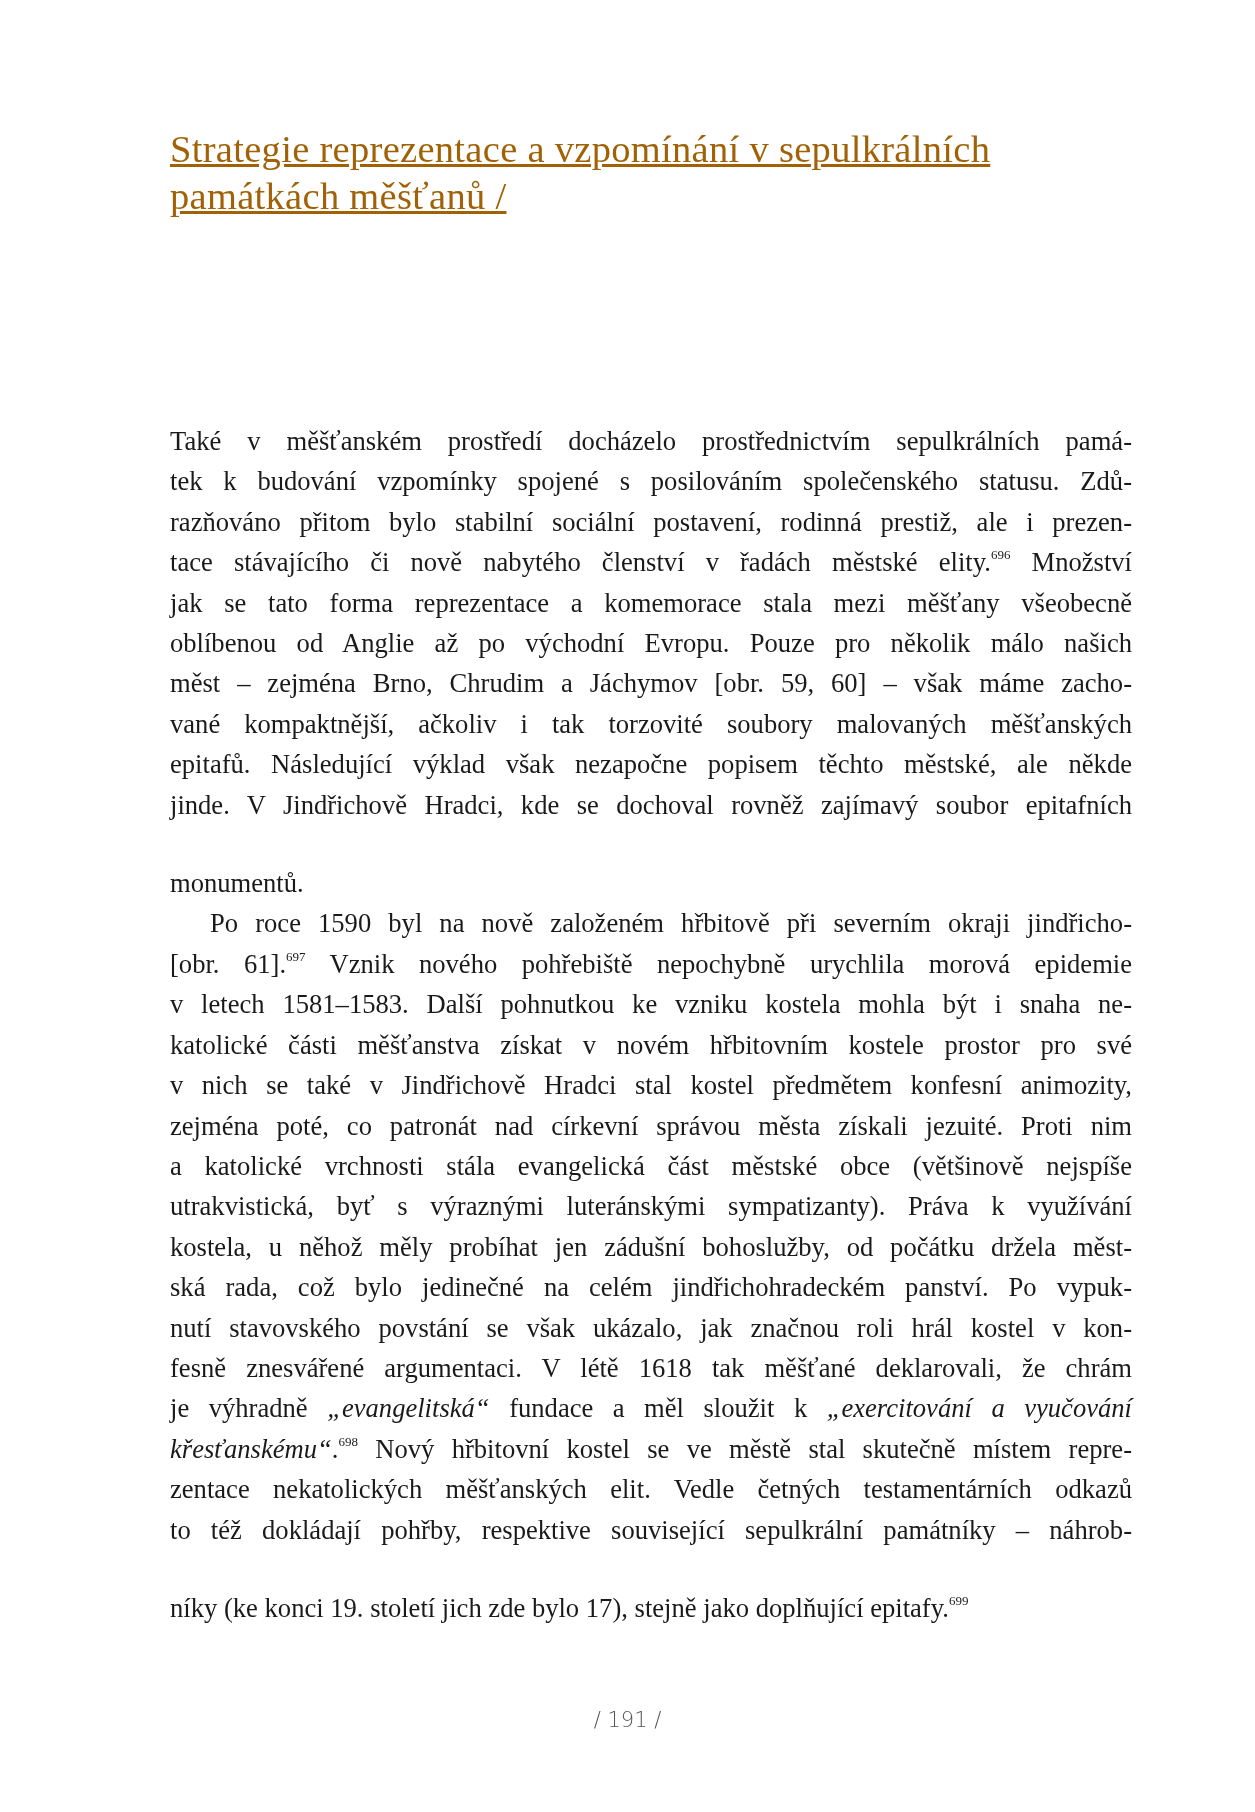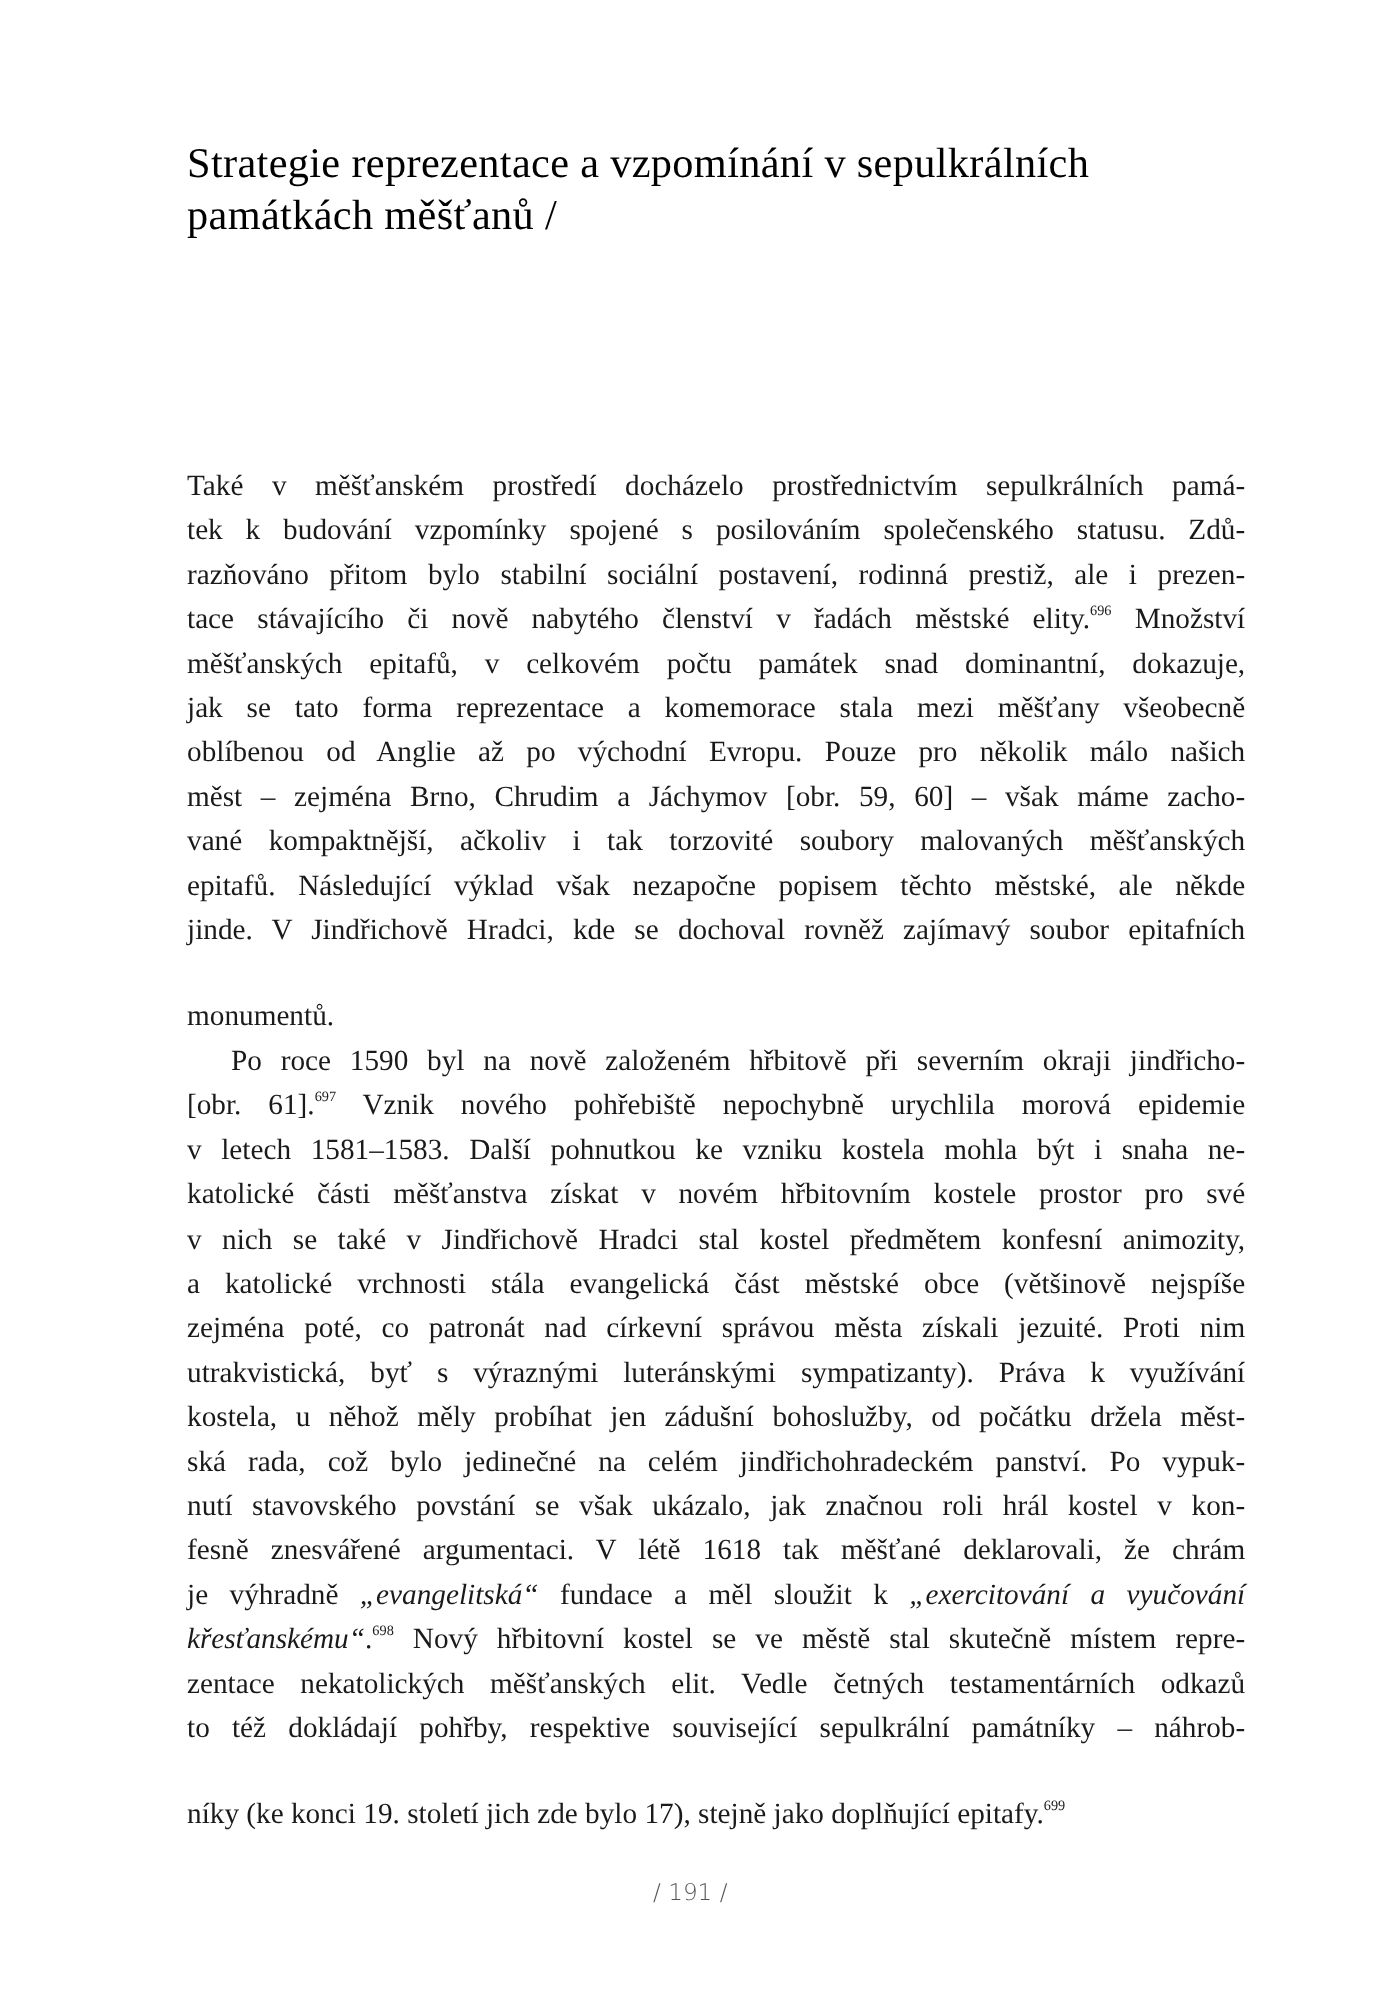--- a/index.html
+++ b/index.html
@@ -1,20 +1,20 @@
 <!DOCTYPE html>
 <html><head>
 <meta charset="utf-8">
 <style>
   html, body { margin: 0; padding: 0; background: #ffffff; }
   body { width: 1255px; height: 1812px; position: relative; overflow: hidden;
          font-family: "Liberation Serif", "DejaVu Serif", serif; color: #1a1a1a; }
   .title { position: absolute; left: 170px; top: 126px; width: 960px;
            font-size: 38.5px; line-height: 47px; font-weight: normal; margin: 0;
-           letter-spacing: 0.3px; color: #000000; }
+           letter-spacing: 0.3px; color: #a16207; text-decoration: underline; }
   .body { position: absolute; left: 170px; top: 421px; width: 962px; }
   .para { margin: 0; font-size: 26.6px; line-height: 40.4px; text-align: justify;
           text-align-last: justify; }
   .para .line { display: block; text-align: justify; text-align-last: justify; white-space: nowrap; }
   .para .line.last { text-align-last: left; margin-top: 38px; }
   sup { font-size: 13px; vertical-align: 12px; line-height: 0; }
   em { font-style: italic; margin-top: 12px; }
   .pagenum { position: absolute; left: 0; width: 1255px; top: 1708px; text-align: center;
              font-family: "DejaVu Sans", sans-serif; font-size: 21px; color: #555; font-weight: 300; }
 </style>
@@ -25,37 +25,36 @@
   <span style="display:block">Strategie reprezentace a vzpomínání v sepulkrálních</span>
   <span style="display:block">památkách měšťanů /</span>
 </h1>
 
 <div class="body">
   <p class="para">
     <span class="line">Také v měšťanském prostředí docházelo prostřednictvím sepulkrálních pamá-</span>
     <span class="line">tek k budování vzpomínky spojené s posilováním společenského statusu. Zdů-</span>
     <span class="line">razňováno přitom bylo stabilní sociální postavení, rodinná prestiž, ale i prezen-</span>
     <span class="line"><span>tace stávajícího či nově nabytého členství v řadách městské elity.</span><sup>696</sup><span> Množství</span></span>
-    <span class="line">měšťanských epitafů, v celkovém počtu památek snad dominantní, dokazuje,</span>
     <span class="line">jak se tato forma reprezentace a komemorace stala mezi měšťany všeobecně</span>
     <span class="line">oblíbenou od Anglie až po východní Evropu. Pouze pro několik málo našich</span>
     <span class="line">měst – zejména Brno, Chrudim a Jáchymov [obr. 59, 60] – však máme zacho-</span>
     <span class="line">vané kompaktnější, ačkoliv i tak torzovité soubory malovaných měšťanských</span>
     <span class="line">epitafů. Následující výklad však nezapočne popisem těchto městské, ale někde</span>
     <span class="line">jinde. V Jindřichově Hradci, kde se dochoval rovněž zajímavý soubor epitafních</span>
     <span class="line last">monumentů.</span>
   </p>
   <p class="para">
     <span class="line" style="padding-left:40px">Po roce 1590 byl na nově založeném hřbitově při severním okraji jindřicho-</span>
     <span class="line"><span>[obr. 61].</span><sup>697</sup><span> Vznik nového pohřebiště nepochybně urychlila morová epidemie</span></span>
     <span class="line">v letech 1581–1583. Další pohnutkou ke vzniku kostela mohla být i snaha ne-</span>
     <span class="line">katolické části měšťanstva získat v novém hřbitovním kostele prostor pro své</span>
     <span class="line">v nich se také v Jindřichově Hradci stal kostel předmětem konfesní animozity,</span>
+    <span class="line">zejména poté, co patronát nad církevní správou města získali jezuité. Proti nim</span>
     <span class="line">a katolické vrchnosti stála evangelická část městské obce (většinově nejspíše</span>
-    <span class="line">zejména poté, co patronát nad církevní správou města získali jezuité. Proti nim</span>
     <span class="line">utrakvistická, byť s výraznými luteránskými sympatizanty). Práva k využívání</span>
     <span class="line">kostela, u něhož měly probíhat jen zádušní bohoslužby, od počátku držela měst-</span>
     <span class="line">ská rada, což bylo jedinečné na celém jindřichohradeckém panství. Po vypuk-</span>
     <span class="line">nutí stavovského povstání se však ukázalo, jak značnou roli hrál kostel v kon-</span>
     <span class="line">fesně znesvářené argumentaci. V létě 1618 tak měšťané deklarovali, že chrám</span>
     <span class="line"><span>je výhradně </span><em>„evangelitská“</em><span> fundace a měl sloužit k </span><em>„exercitování a vyučování</em></span>
     <span class="line"><em>křesťanskému“</em><span>.</span><sup>698</sup><span> Nový hřbitovní kostel se ve městě stal skutečně místem repre-</span></span>
     <span class="line">zentace nekatolických měšťanských elit. Vedle četných testamentárních odkazů</span>
     <span class="line">to též dokládají pohřby, respektive související sepulkrální památníky – náhrob-</span>
     <span class="line last"><span>níky (ke konci 19. století jich zde bylo 17), stejně jako doplňující epitafy.</span><sup>699</sup></span>

